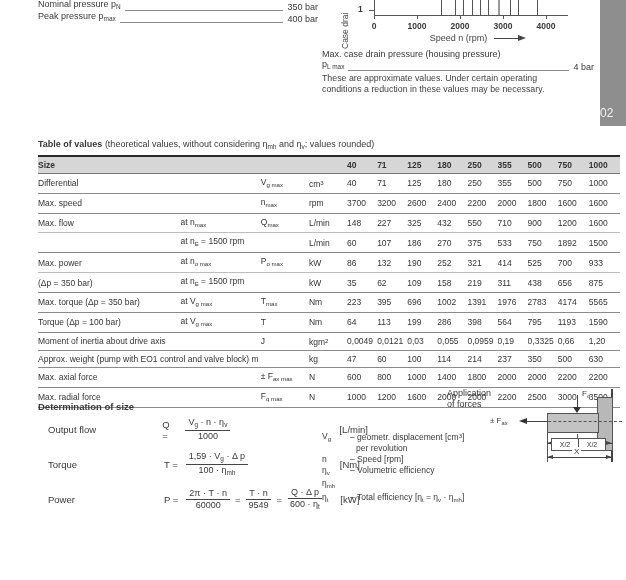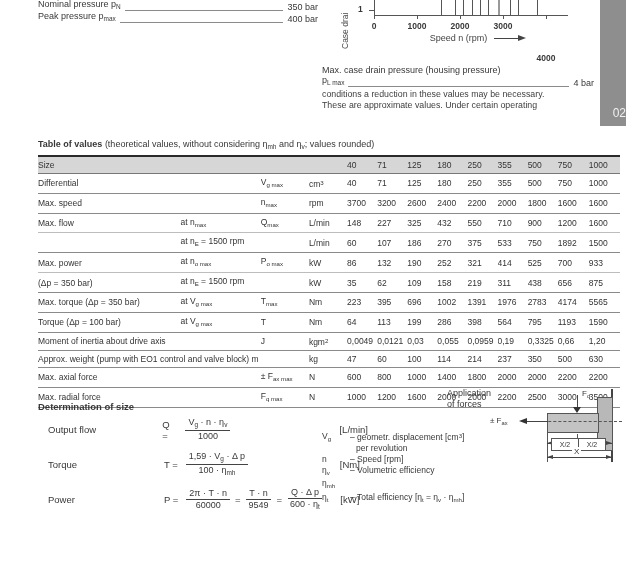--- a/index.html
+++ b/index.html
@@ -29,35 +29,35 @@
   #chart .ticklabel{position:absolute;top:21px;width:28px;margin-left:-14px;text-align:center;font-size:8.5px;font-weight:700}
   #chart .marker{position:absolute;top:0;width:1px;height:15px;background:#555}
   #chart .marker.thick{width:2px;background:#999}
   #chart .x-label{position:absolute;left:50px;top:33px;width:176px;text-align:center;font-size:9px;color:#444;white-space:nowrap}
   .arr-line{display:inline-block;width:24px;height:0;border-top:1.4px solid #444;vertical-align:middle;margin-left:7px;position:relative}
   .arr-head{position:absolute;right:-8px;top:-4.4px;width:0;height:0;
     border-left:8px solid #444;border-top:3.6px solid transparent;border-bottom:3.6px solid transparent}
 
   
   #section-tab{left:600px;top:0;width:26px;height:126px;background:#8e8e8e}
-  #section-tab span{position:absolute;bottom:6px;left:0;width:100%;text-align:right;
+  #section-tab span{position:absolute;bottom:6px;left:0;width:100%;text-align:left;
     color:#f1f1f1;font-size:12px}
 
   
-  #drain{left:322px;top:65px;width:272px;font-size:9px;line-height:11.5px}
+  #drain{left:322px;top:49px;width:272px;font-size:9px;line-height:11.5px}
   #drain .note{font-size:8.8px;line-height:11px;color:#404040}
 
   
   #table-title{left:38px;top:139px;width:560px;font-size:9px}
   #values-table{position:absolute;left:38px;top:155px;width:582px;border-collapse:collapse;
     table-layout:fixed;font-size:8.5px;color:#333}
   #values-table th,#values-table td{padding:2px 1px 2px 0;text-align:left;line-height:12px;
     font-weight:normal;overflow:hidden;white-space:nowrap}
   #values-table thead tr{background:#d6d6d6;border-top:2px solid #2a2a2a;border-bottom:1px solid #777}
-  #values-table thead th{font-weight:400}
+  #values-table thead th{font-weight:700}
   #values-table tbody tr{border-bottom:1px solid #8a8a8a}
   #values-table tbody tr.presub{border-bottom:1px solid #bdbdbd}
 
   
   #det-title{left:38px;top:401px;font-size:9.5px;font-weight:700}
   #formulas{left:48px;top:412px;width:320px}
   .frow{display:flex;align-items:center;height:35px;font-size:9.5px}
   .flabel{width:116px}
   .feq{margin-right:4px}
   .fracwrap{display:flex;align-items:center;min-width:150px}
@@ -125,21 +125,21 @@
   <div id="chart-dyn">
       <div class="tickline" style="left: 38px;"></div>
       <div class="ticklabel" style="left: 38px;">0</div>
       <div class="tickline" style="left: 81px;"></div>
       <div class="ticklabel" style="left: 81px;">1000</div>
       <div class="tickline" style="left: 124px;"></div>
       <div class="ticklabel" style="left: 124px;">2000</div>
       <div class="tickline" style="left: 167px;"></div>
       <div class="ticklabel" style="left: 167px;">3000</div>
       <div class="tickline" style="left: 210px;"></div>
-      <div class="ticklabel" style="left: 210px; margin-top: 32px;">4000</div>
+      <div class="ticklabel" style="left: 210px;">4000</div>
       <div class="marker" style="left: 104.65px;"></div>
       <div class="marker" style="left: 118.84px;"></div>
       <div class="marker" style="left: 127.01px;"></div>
       <div class="marker" style="left: 136.04px;"></div>
       <div class="marker" style="left: 143.78px;"></div>
       <div class="marker" style="left: 151.95px;"></div>
       <div class="marker thick" style="left: 161.84px;"></div>
       <div class="marker" style="left: 173.88px;"></div>
       <div class="marker" style="left: 182.05px;"></div>
       <div class="marker" style="left: 200.97px;"></div>
@@ -153,22 +153,22 @@
   <span>02</span>
 </div>
 
 <div class="abs" id="drain">
   <div>Max. case drain pressure (housing pressure)</div>
   <div class="spec-row">
     <span>p<sub>L max</sub></span>
     <span class="leader"></span>
     <span>4 bar</span>
   </div>
+  <div class="note">These are approximate values. Under certain operating</div>
   <div class="note">conditions a reduction in these values may be necessary.</div>
-  <div class="note">These are approximate values. Under certain operating</div>
 </div>
 
 <div class="abs" id="table-title">
   <b>Table of values</b>
   <span>(theoretical values, without considering η<sub>mh</sub> and η<sub>v</sub>; values rounded)</span>
 </div>
 <table id="values-table">
     <colgroup>
       <col style="width: 142px;">
       <col style="width: 80px;">

